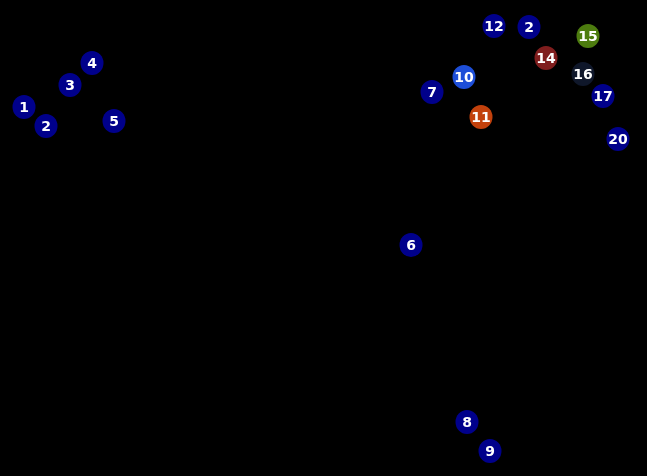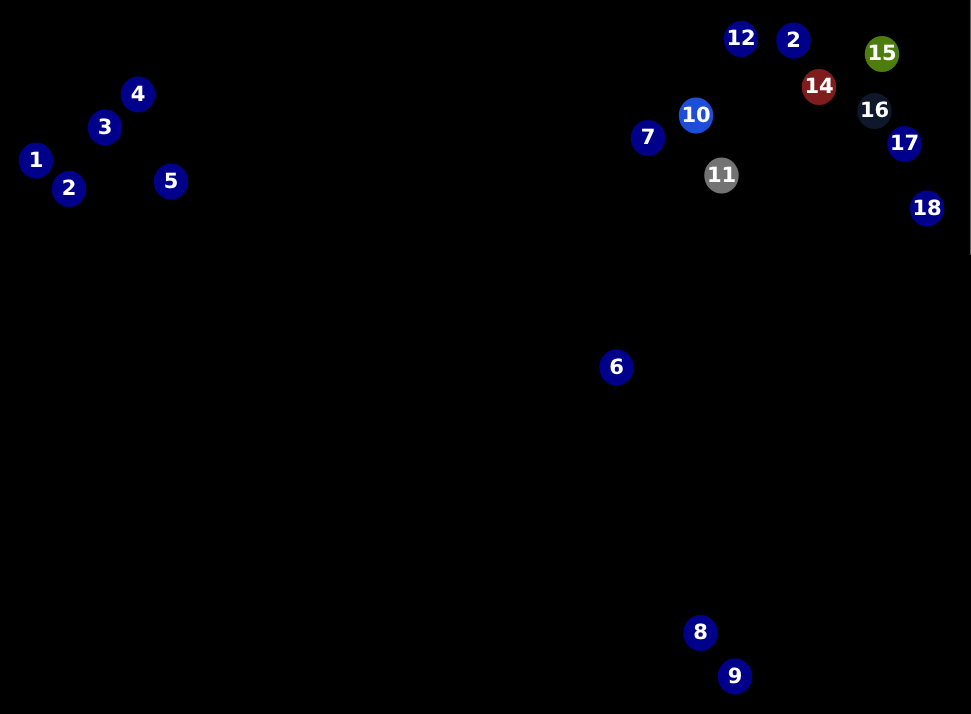--- a/index.html
+++ b/index.html
@@ -39,21 +39,21 @@
     <div class="node" style="left: 24px; top: 107px; width: 23px; height: 24px; background: rgb(0, 0, 139); color: rgb(255, 255, 255);">1</div>
     <div class="node" style="left: 46px; top: 126px; width: 23px; height: 24px; background: rgb(0, 0, 139); color: rgb(255, 255, 255);">2</div>
     <div class="node" style="left: 70px; top: 85px; width: 23px; height: 24px; background: rgb(0, 0, 139); color: rgb(255, 255, 255);">3</div>
     <div class="node" style="left: 92px; top: 63px; width: 23px; height: 24px; background: rgb(0, 0, 139); color: rgb(255, 255, 255);">4</div>
     <div class="node" style="left: 114px; top: 121px; width: 23px; height: 24px; background: rgb(0, 0, 139); color: rgb(255, 255, 255);">5</div>
     <div class="node" style="left: 411px; top: 245px; width: 23px; height: 24px; background: rgb(0, 0, 139); color: rgb(255, 255, 255);">6</div>
     <div class="node" style="left: 432px; top: 92px; width: 23px; height: 24px; background: rgb(0, 0, 139); color: rgb(255, 255, 255);">7</div>
     <div class="node" style="left: 467px; top: 422px; width: 23px; height: 24px; background: rgb(0, 0, 139); color: rgb(255, 255, 255);">8</div>
     <div class="node" style="left: 490px; top: 451px; width: 23px; height: 24px; background: rgb(0, 0, 139); color: rgb(255, 255, 255);">9</div>
     <div class="node" style="left: 464px; top: 77px; width: 23px; height: 24px; background: #1d4ed8; color: rgb(255, 255, 255);">10</div>
-    <div class="node" style="left: 481px; top: 117px; width: 23px; height: 24px; background: #737373; color: rgb(255, 255, 255);">11</div>
+    <div class="node" style="left: 481px; top: 117px; width: 23px; height: 24px; background: #c2410c; color: rgb(255, 255, 255);">11</div>
     <div class="node" style="left: 494px; top: 26px; width: 23px; height: 24px; background: rgb(0, 0, 139); color: rgb(255, 255, 255);">12</div>
     <div class="node" style="left: 529px; top: 27px; width: 23px; height: 24px; background: rgb(0, 0, 139); color: rgb(255, 255, 255);">2</div>
     <div class="node" style="left: 546px; top: 58px; width: 23px; height: 24px; background: #7f1d1d; color: rgb(255, 255, 255);">14</div>
     <div class="node" style="left: 588px; top: 36px; width: 23px; height: 24px; background: #4d7c0f; color: rgb(255, 255, 255);">15</div>
     <div class="node" style="left: 583px; top: 74px; width: 23px; height: 24px; background: #0f172a; color: rgb(255, 255, 255);">16</div>
     <div class="node" style="left: 603px; top: 96px; width: 23px; height: 24px; background: rgb(0, 0, 139); color: rgb(255, 255, 255);">17</div>
-    <div class="node" style="left: 618px; top: 139px; width: 23px; height: 24px; background: rgb(0, 0, 139); color: rgb(255, 255, 255);">18</div>
+    <div class="node" style="left: 618px; top: 139px; width: 23px; height: 24px; background: rgb(0, 0, 139); color: rgb(255, 255, 255);">20</div>
   </div>
 
 </body></html>

